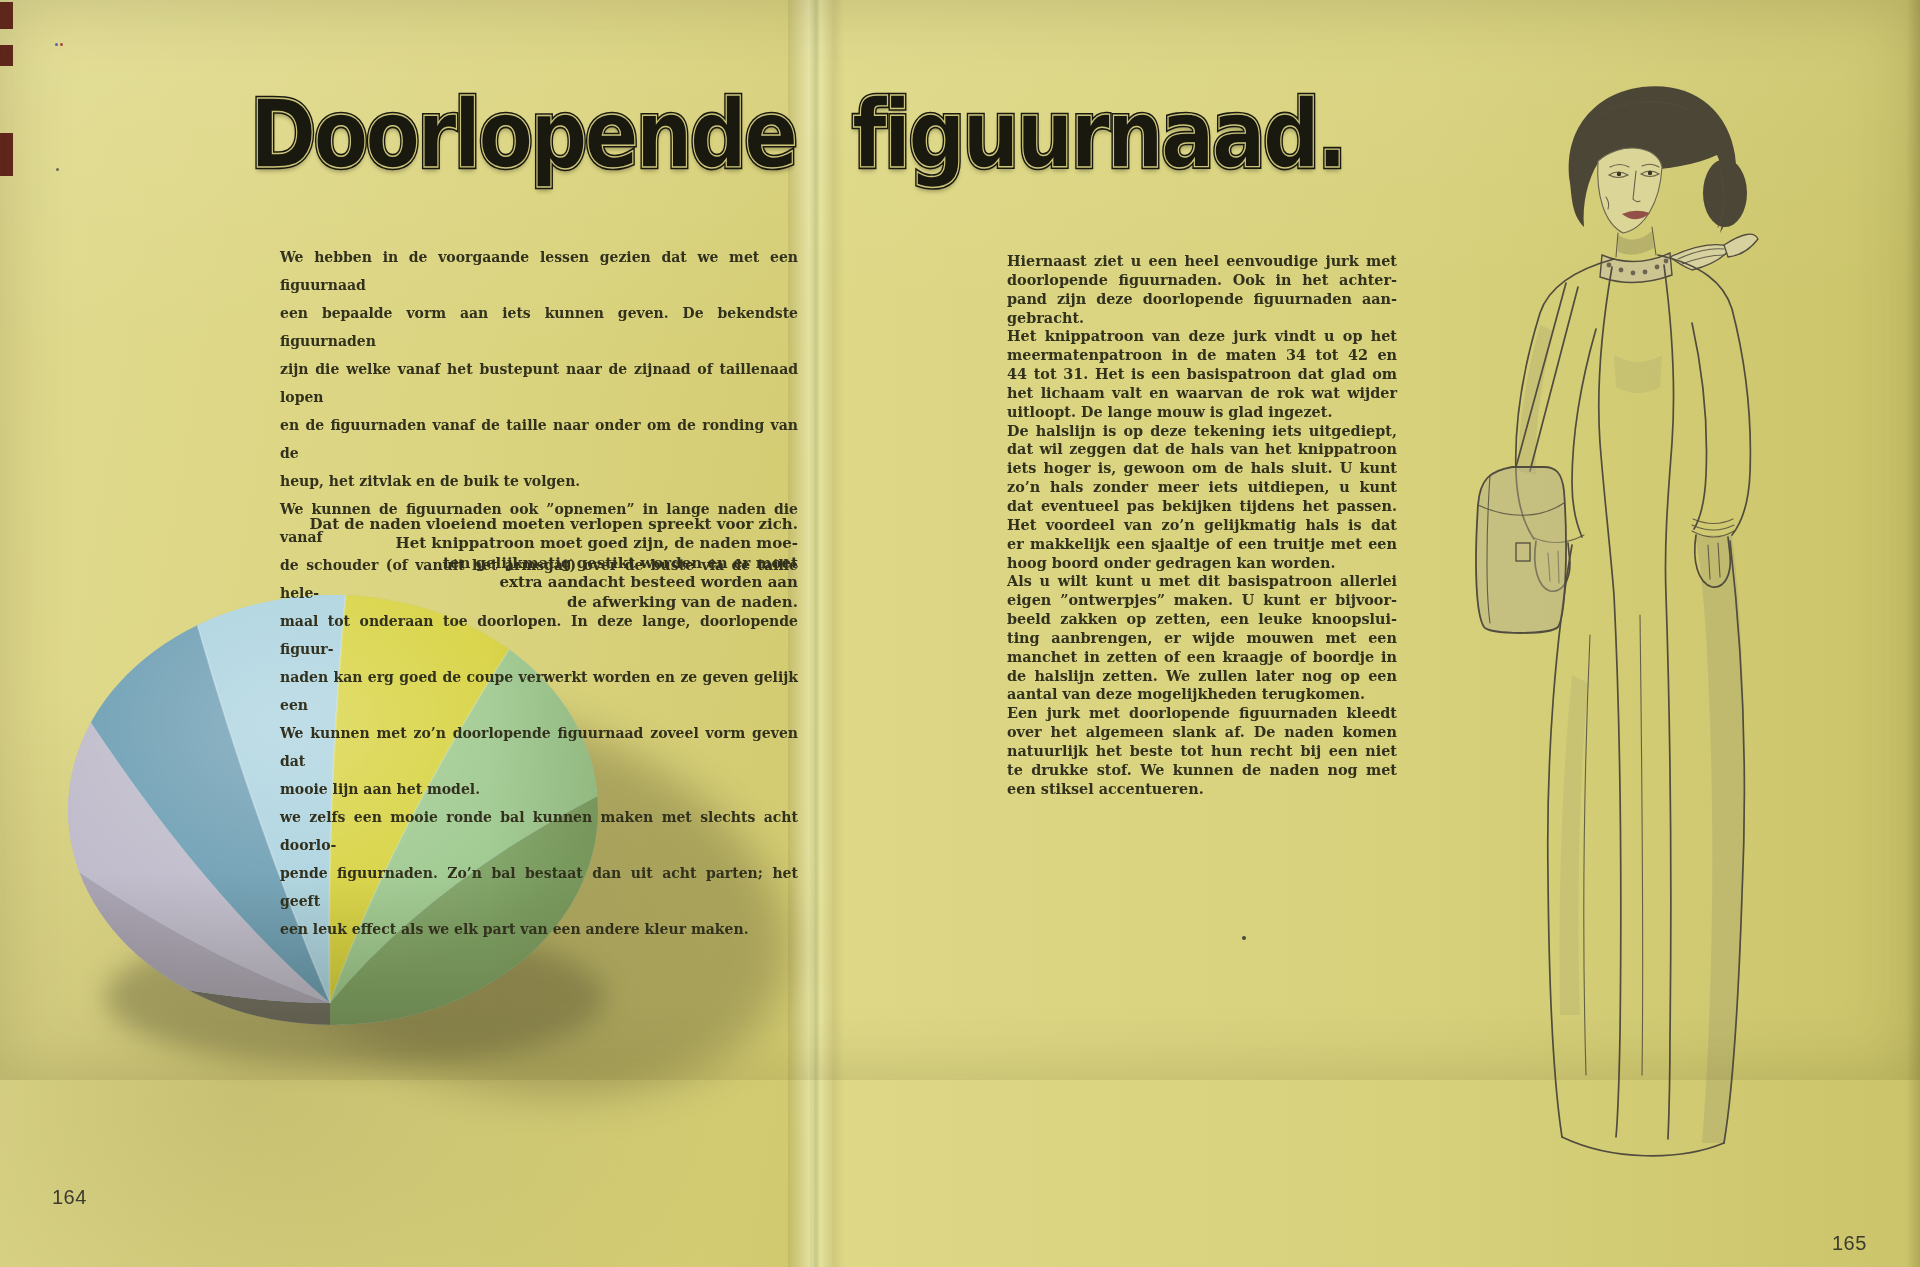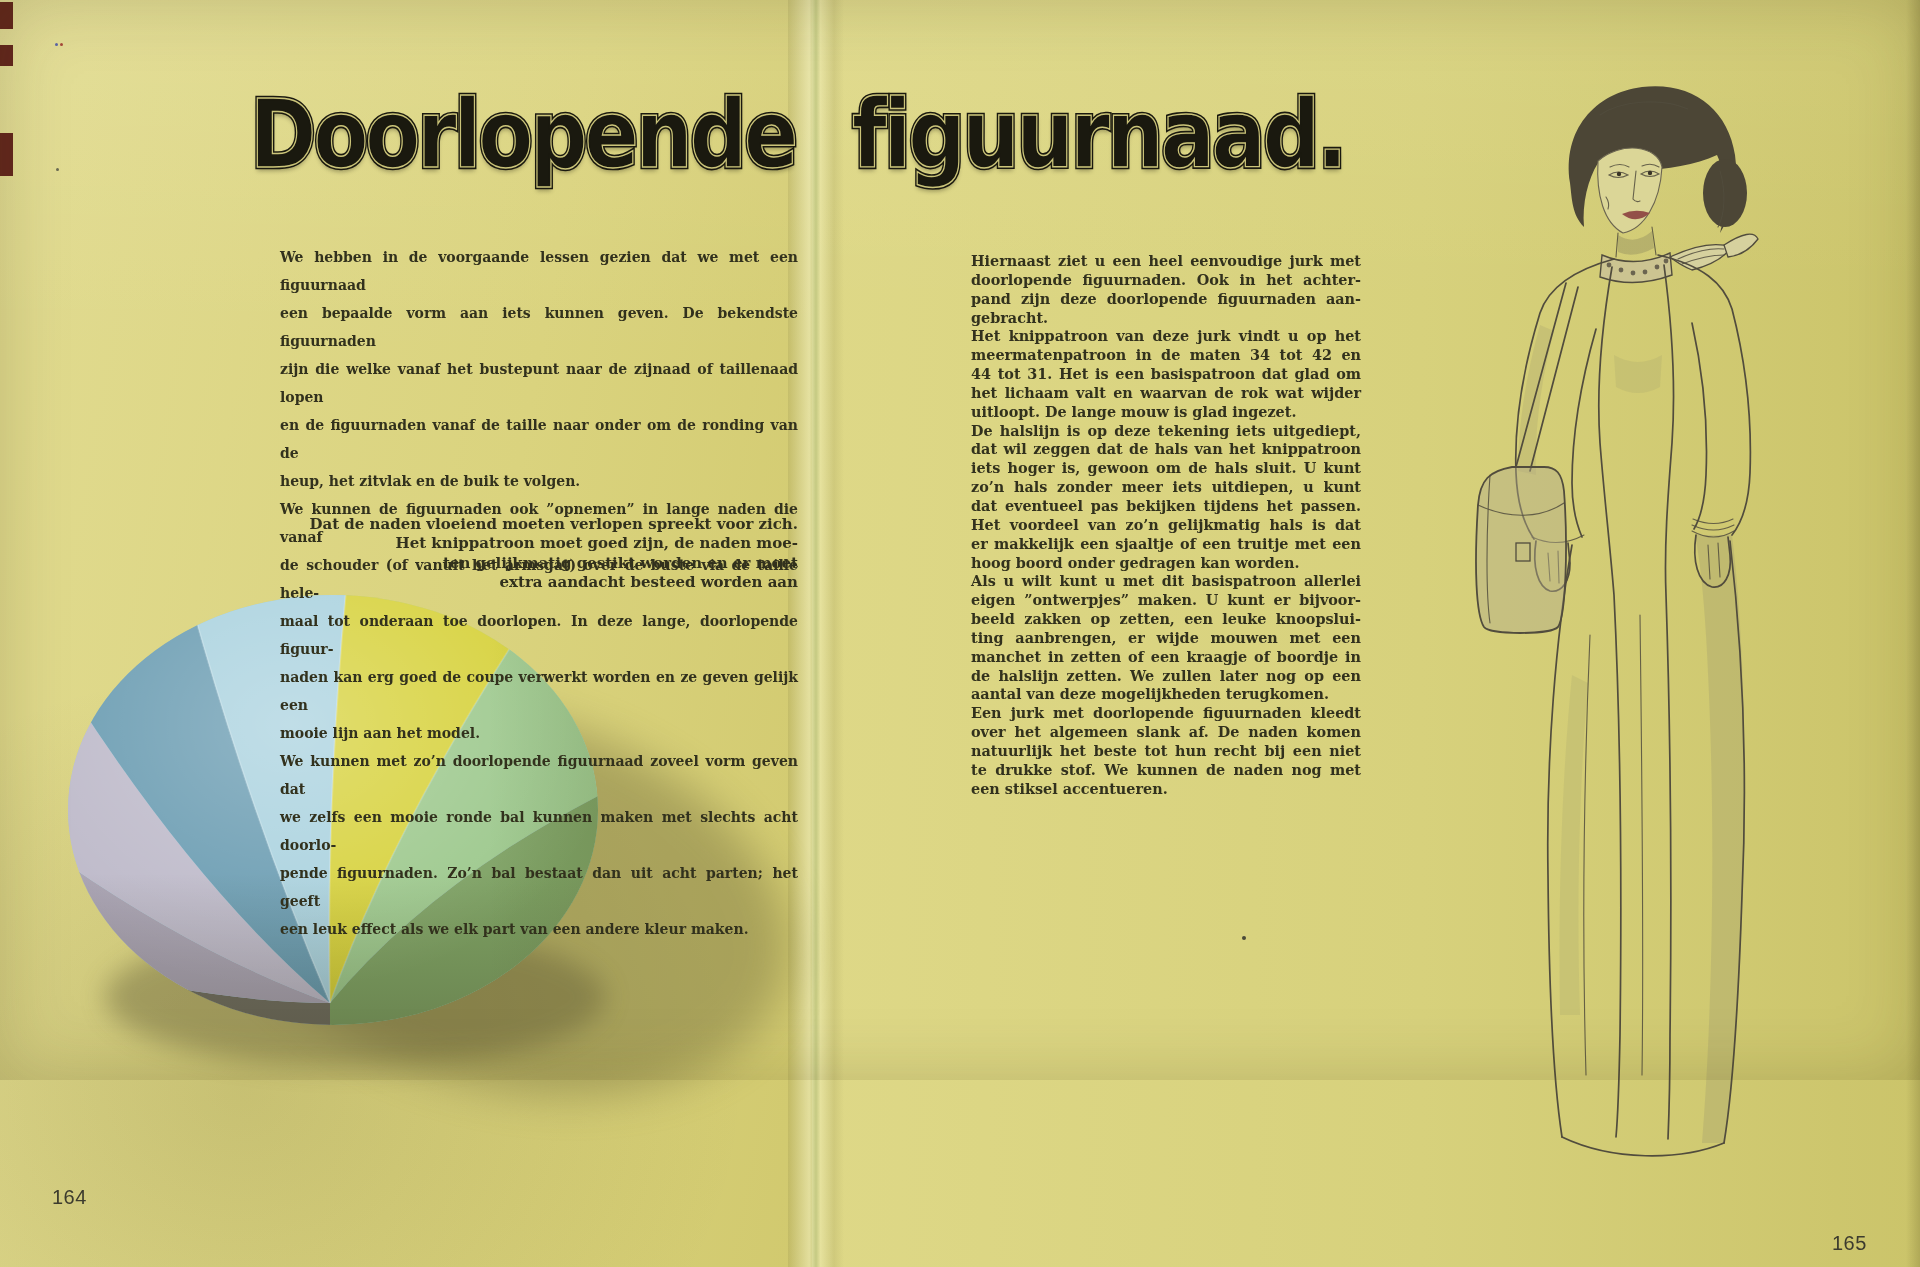--- a/index.html
+++ b/index.html
@@ -23,21 +23,21 @@
       letter-spacing:-3px;transform:scaleY(1.18);transform-origin:top left;white-space:nowrap;line-height:1;}
   .title .fill{color:#1a190f;-webkit-text-stroke:4px #1a190f;text-shadow:0 3px 4px rgba(40,36,16,.35);}
   .title .outline{position:absolute;left:0;top:0;color:transparent;-webkit-text-stroke:1.2px #cbc479;}
   .title-left{left:250px;top:88px;}
   .title-right{left:852px;top:88px;}
 
   
   .textcol{position:absolute;color:#32311d;font-weight:700;}
   .leftcol{left:280px;top:243px;width:518px;}
   .lefttail{left:280px;top:515px;width:518px;}
-  .rightcol{left:971px;top:252px;width:390px;}
+  .rightcol{left:1007px;top:252px;width:390px;}
   .leftcol .jline{font-size:14px;line-height:28px;text-align:justify;text-align-last:justify;}
   .leftcol .jline.end{text-align-last:left;}
   .rightcol .jline{font-size:14.4px;line-height:18.85px;text-align:justify;text-align-last:justify;}
   .rightcol .jline.end{text-align-last:left;}
   .lefttail .rline{font-size:15px;line-height:19.4px;text-align:right;}
 
   .pagenum{position:absolute;font-family:"Liberation Sans",sans-serif;font-size:20px;color:#3c3b2e;letter-spacing:.5px;text-align:right;}
   .pn-left{left:52px;top:1186px;}
   .pn-right{left:1832px;top:1196px;margin-top:36px;}
 
@@ -122,31 +122,32 @@
   <div class="textcol leftcol">
       <div class="jline">We hebben in de voorgaande lessen gezien dat we met een figuurnaad</div>
       <div class="jline">een bepaalde vorm aan iets kunnen geven. De bekendste figuurnaden</div>
       <div class="jline">zijn die welke vanaf het bustepunt naar de zijnaad of taillenaad lopen</div>
       <div class="jline">en de figuurnaden vanaf de taille naar onder om de ronding van de</div>
       <div class="jline end">heup, het zitvlak en de buik te volgen.</div>
       <div class="jline">We kunnen de figuurnaden ook ”opnemen” in lange naden die vanaf</div>
       <div class="jline">de schouder (of vanuit het armsgat) over de buste via de taille hele-</div>
       <div class="jline">maal tot onderaan toe doorlopen. In deze lange, doorlopende figuur-</div>
       <div class="jline">naden kan erg goed de coupe verwerkt worden en ze geven gelijk een</div>
+      <div class="jline">We kunnen met zo’n doorlopende figuurnaad zoveel vorm geven dat</div>
       <div class="jline end">mooie lijn aan het model.</div>
-      <div class="jline">We kunnen met zo’n doorlopende figuurnaad zoveel vorm geven dat</div>
       <div class="jline">we zelfs een mooie ronde bal kunnen maken met slechts acht doorlo-</div>
       <div class="jline">pende figuurnaden. Zo’n bal bestaat dan uit acht parten; het geeft</div>
       <div class="jline end">een leuk effect als we elk part van een andere kleur maken.</div>
     </div>
   <div class="textcol lefttail">
       <div class="rline">Dat de naden vloeiend moeten verlopen spreekt voor zich.</div>
       <div class="rline">Het knippatroon moet goed zijn, de naden moe-</div>
       <div class="rline">ten gelijkmatig gestikt worden en er moet</div>
       <div class="rline">extra aandacht besteed worden aan</div>
+      <div class="rline">de afwerking van de naden.</div>
     </div>
   <div class="textcol rightcol">
       <div class="jline">Hiernaast ziet u een heel eenvoudige jurk met</div>
       <div class="jline">doorlopende figuurnaden. Ook in het achter-</div>
       <div class="jline">pand zijn deze doorlopende figuurnaden aan-</div>
       <div class="jline end">gebracht.</div>
       <div class="jline">Het knippatroon van deze jurk vindt u op het</div>
       <div class="jline">meermatenpatroon in de maten 34 tot 42 en</div>
       <div class="jline">44 tot 31. Het is een basispatroon dat glad om</div>
       <div class="jline">het lichaam valt en waarvan de rok wat wijder</div>

